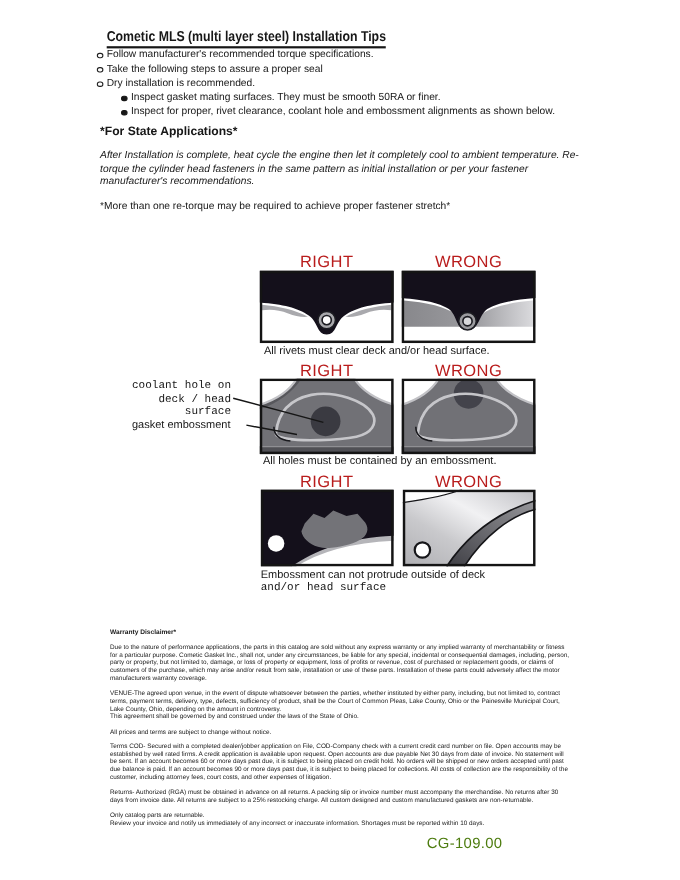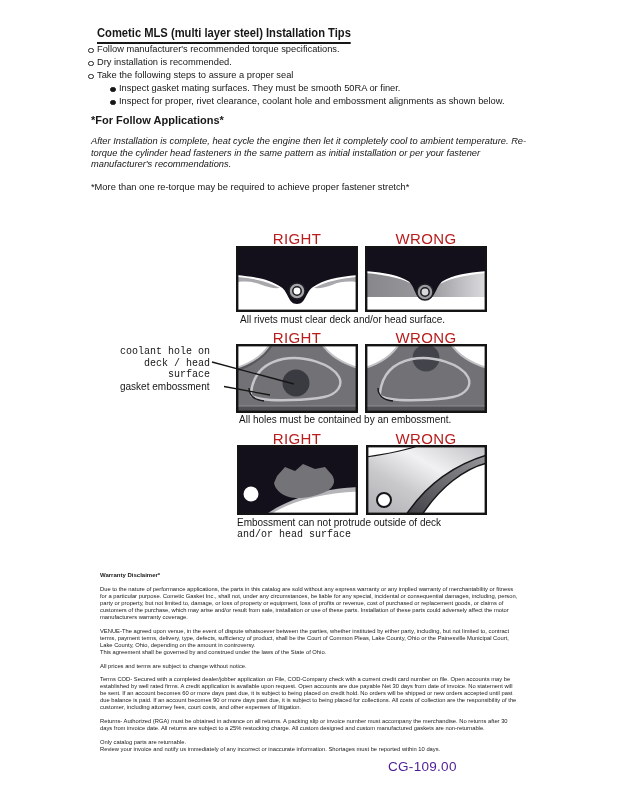--- a/index.html
+++ b/index.html
@@ -33,55 +33,55 @@
   .callout.right{text-align:right;}
   .overlay{position:absolute;pointer-events:none;}
   
   .disclaimer{position:absolute;left:100px;top:572px;width:420px;font-size:5.8px;
               line-height:6.95px;color:#202020;}
   .disclaimer .dh{font-weight:bold;font-size:6px;margin:0 0 7px 0;}
   .disclaimer p{margin:0 0 7px 0;}
   .disclaimer p.tight{margin:0;}
   .disclaimer p.gap-top{margin-top:7px;}
   
-  .pagecode{position:absolute;left:388px;top:759px;font-size:13.5px;color:#4c1d95;
+  .pagecode{position:absolute;left:388px;top:759px;font-size:13.5px;color:#4d7c0f;
             letter-spacing:.3px;}
 </style>
 </head>
 <body>
 
 <div class="page">
 
   <div class="title">Cometic MLS (multi layer steel) Installation Tips</div>
 
   <div class="bullets">
     <div class="brow">
       <span class="mark"></span>
       <span>Follow manufacturer's recommended torque specifications.</span>
     </div>
     <div class="brow">
       <span class="mark"></span>
-      <span>Dry installation is recommended.</span>
+      <span>Take the following steps to assure a proper seal</span>
     </div>
     <div class="brow">
       <span class="mark"></span>
-      <span>Take the following steps to assure a proper seal</span>
+      <span>Dry installation is recommended.</span>
     </div>
     <div class="brow sub">
       <span class="mark filled"></span>
       <span>Inspect gasket mating surfaces.  They must be smooth 50RA or finer.</span>
     </div>
     <div class="brow sub">
       <span class="mark filled"></span>
       <span>Inspect for proper, rivet clearance, coolant hole and embossment alignments as shown below.</span>
     </div>
   </div>
 
   <div class="diesel">
-    <h2>*For Follow Applications*</h2>
+    <h2>*For State Applications*</h2>
     <p class="p2">After Installation is complete, heat cycle the engine then let it completely cool to ambient temperature. Re-torque the cylinder head fasteners in the same pattern as initial installation or per your fastener manufacturer's recommendations.</p>
     <p class="note">*More than one re-torque may be required to achieve proper fastener stretch*</p>
   </div>
 
   <div class="dlabel" style="left:236px;top:230px;">RIGHT</div>
   <div class="dlabel" style="left:365px;top:230px;">WRONG</div>
 
   <div class="dbox" style="left:236px;top:246px;">
     <svg width="122" height="66" viewBox="0 0 122 66">
       <rect x="0" y="0" width="122" height="66" fill="#ffffff"></rect>

